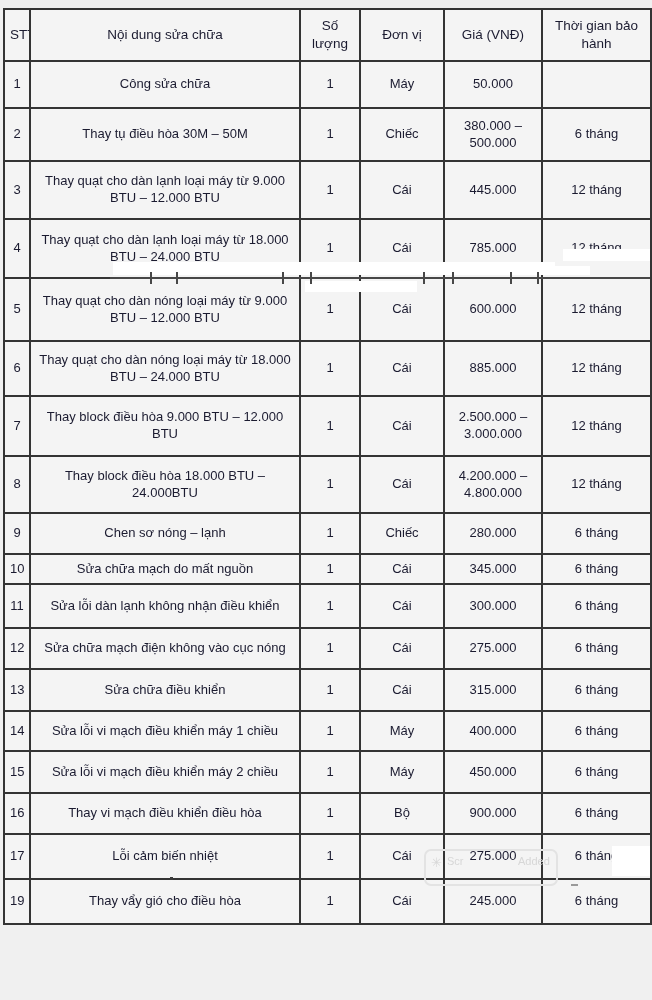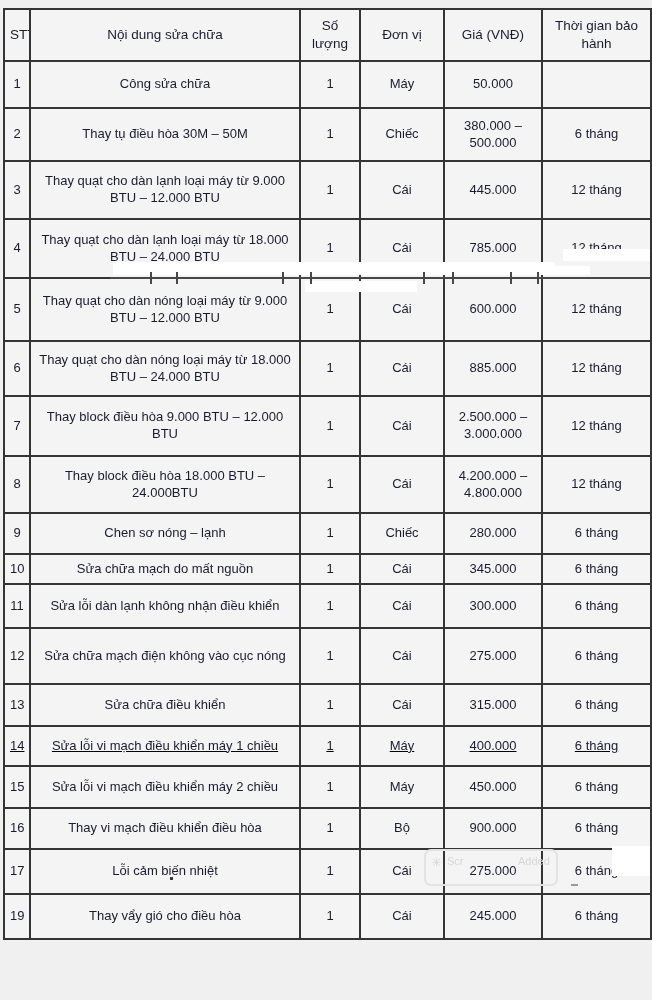--- a/index.html
+++ b/index.html
@@ -145,37 +145,37 @@
           <td>6 tháng</td>
         </tr>
         <tr style="height: 44px;">
           <td>11</td>
           <td>Sửa lỗi dàn lạnh không nhận điều khiển</td>
           <td>1</td>
           <td>Cái</td>
           <td>300.000</td>
           <td>6 tháng</td>
         </tr>
-        <tr style="height: 56px;">
+        <tr style="height: 41px;">
           <td>12</td>
           <td>Sửa chữa mạch điện không vào cục nóng</td>
           <td>1</td>
           <td>Cái</td>
           <td>275.000</td>
           <td>6 tháng</td>
         </tr>
         <tr style="height: 42px;">
           <td>13</td>
           <td>Sửa chữa điều khiển</td>
           <td>1</td>
           <td>Cái</td>
           <td>315.000</td>
           <td>6 tháng</td>
         </tr>
-        <tr style="height: 40px; text-decoration: underline;">
+        <tr style="height: 40px;">
           <td>14</td>
           <td>Sửa lỗi vi mạch điều khiển máy 1 chiều</td>
           <td>1</td>
           <td>Máy</td>
           <td>400.000</td>
           <td>6 tháng</td>
         </tr>
         <tr style="height: 42px; padding-left: 48px;">
           <td>15</td>
           <td>Sửa lỗi vi mạch điều khiển máy 2 chiều</td>

